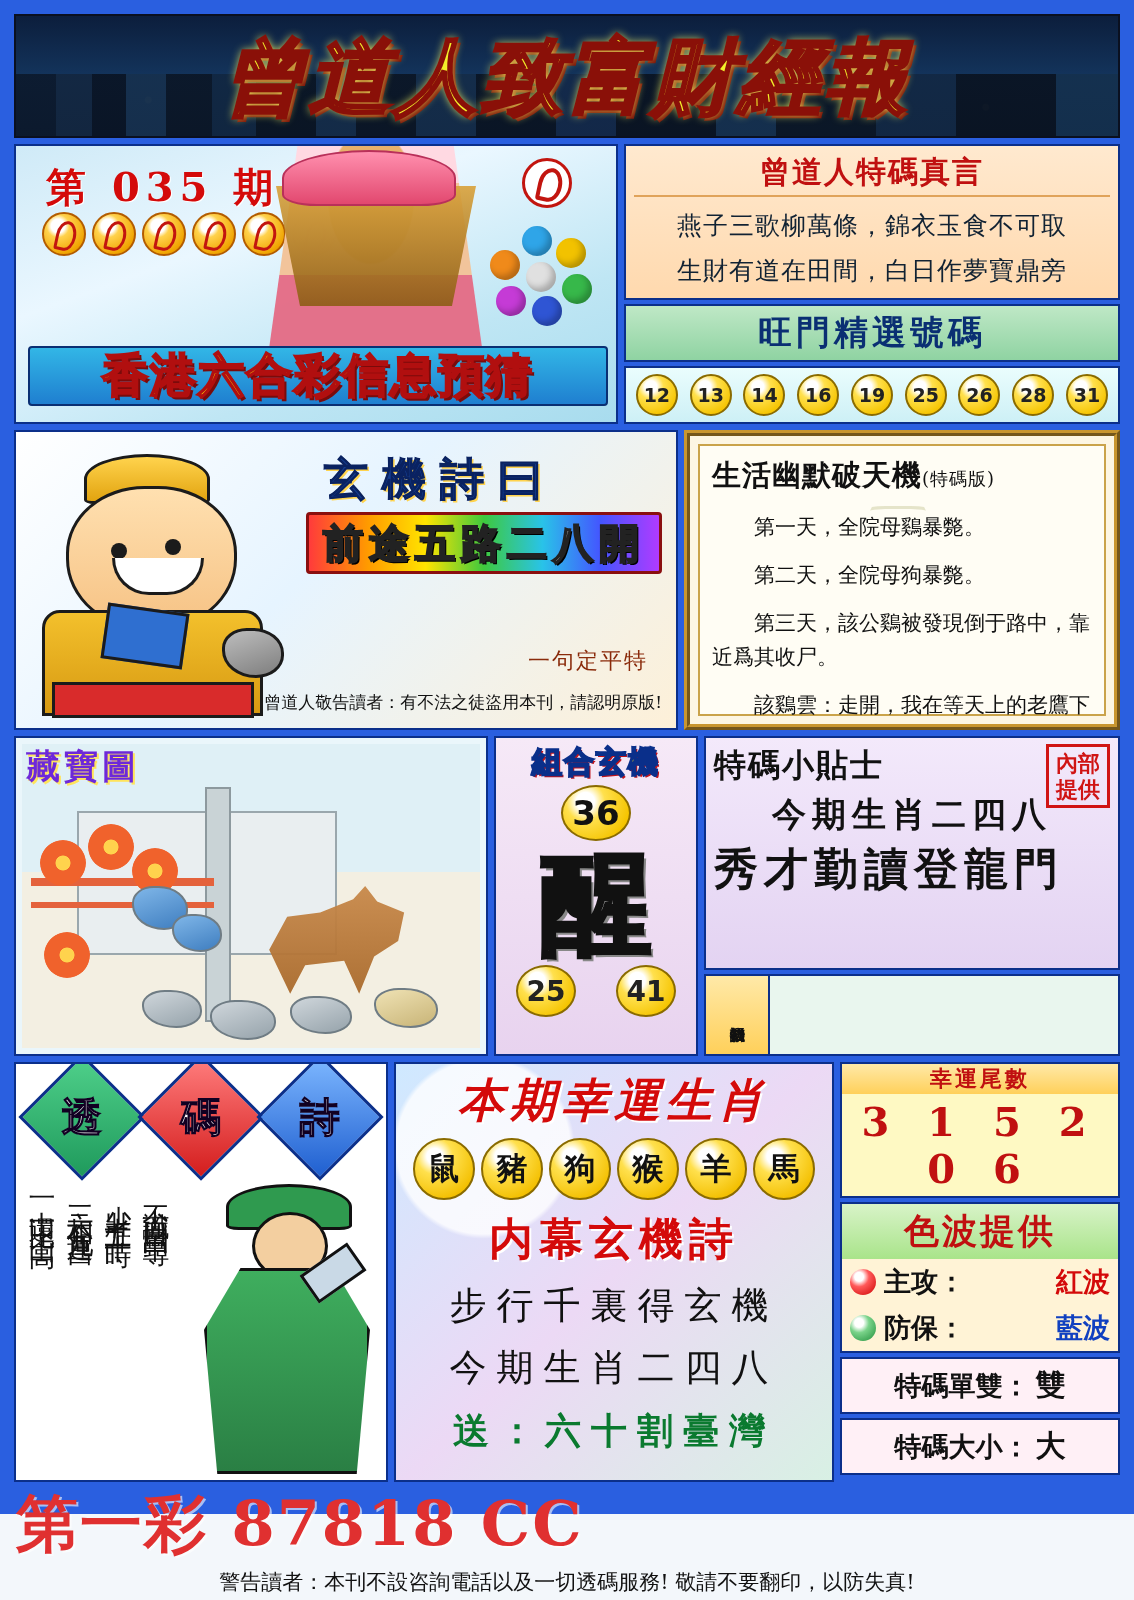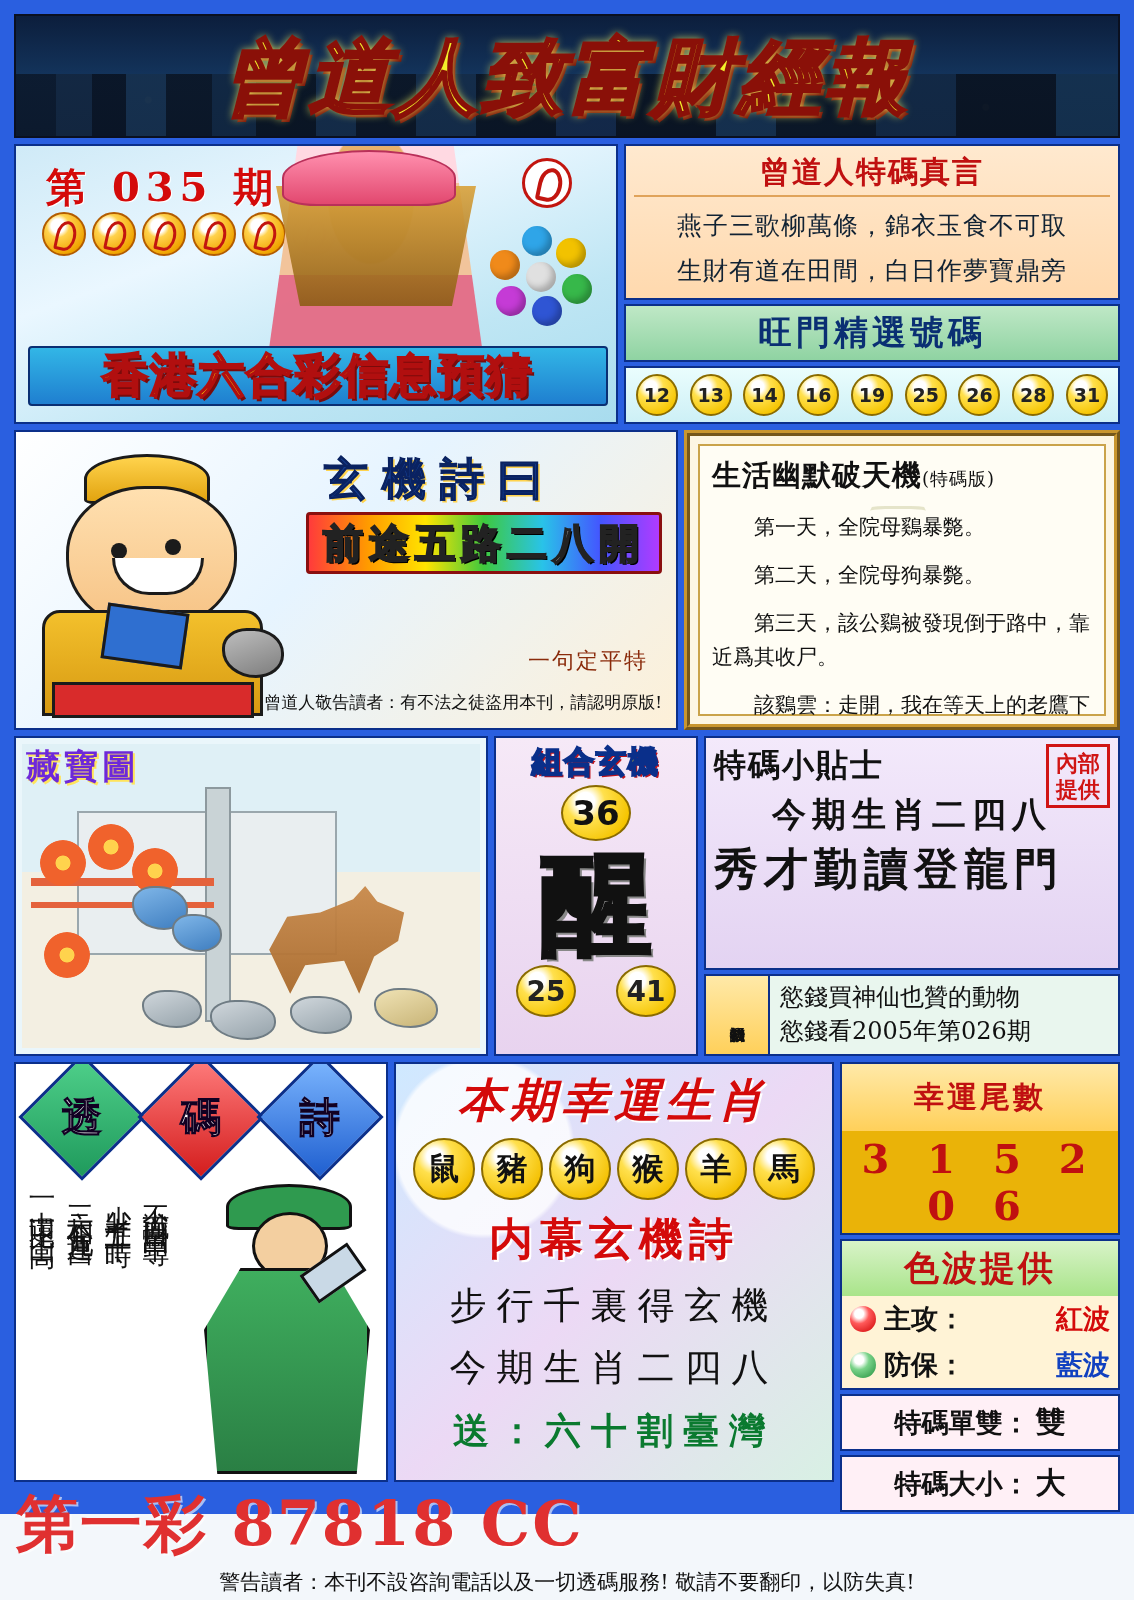--- a/index.html
+++ b/index.html
@@ -331,23 +331,23 @@
     text-align:center;font-family:"DejaVu Serif","Liberation Serif",serif;
     font-size:37px;color:#111;letter-spacing:10px;margin-top:12px;
   }
   .send-line{
     text-align:center;font-family:"DejaVu Serif","Liberation Serif",serif;
     font-size:36px;font-weight:bold;color:#0a7a2f;letter-spacing:10px;margin-top:14px;
   }
   .rightcol{width:280px;display:flex;flex-direction:column;gap:4px;}
   .rc-box{border:2px solid #0b2f8a;text-align:center;
     font-family:"DejaVu Serif","Liberation Serif",serif;}
-  .rc-title{background:linear-gradient(180deg,#ffe9a8,#ffd05a);font-size:30px;font-weight:bold;
-    color:#c01010;padding:13px 0;letter-spacing:3px;}
-  .rc-digits{background:#eab308;font-size:40px;font-weight:bold;color:#c01010;letter-spacing:12px;padding:4px 0;}
+  .rc-title{background:linear-gradient(180deg,#ffe9a8,#ffd05a);font-size:22px;font-weight:bold;
+    color:#c01010;padding:0 0;letter-spacing:3px;}
+  .rc-digits{background:#fef9c3;font-size:40px;font-weight:bold;color:#c01010;letter-spacing:12px;padding:4px 0;}
   .rc-title2{background:linear-gradient(180deg,#d8f3c8,#a9e48a);font-size:35px;font-weight:bold;
     color:#c01010;padding:4px 0;letter-spacing:3px;}
   .rc-row{display:flex;align-items:center;gap:8px;background:#fff3d6;padding:5px 8px;}
   .rc-dot{width:26px;height:26px;border-radius:50%;flex:none;}
   .rc-label{font-size:27px;font-weight:bold;color:#111;}
   .rc-val{font-size:27px;font-weight:bold;margin-left:auto;}
   .rc-plain{display:flex;align-items:center;justify-content:center;gap:6px;background:#fff0f6;padding:6px 8px;
     font-size:27px;font-weight:bold;color:#111;}
   .rc-plain b{color:#111;font-size:30px;}
   
@@ -496,24 +496,20 @@
       <div class="tips-main">
         <div class="stamp">內部提供</div>
         <div class="tips-title">特碼小貼士</div>
         <div class="tips-l1">今期生肖二四八</div>
         <div class="tips-l2">秀才勤讀登龍門</div>
       </div>
       <div class="money-row">
         <div class="money-tag">
             <span>欲錢物語</span>
           </div>
-        <div class="money-txt">
-          <div>慾錢買神仙也贊的動物</div>
-          <div>慾錢看2005年第026期</div>
-        </div>
       </div>
     </div>
   </div>
 
   <div class="row4">
     <div class="toma">
       <div class="diamonds">
         <div class="dia g">
             <span>透</span>
           </div>

